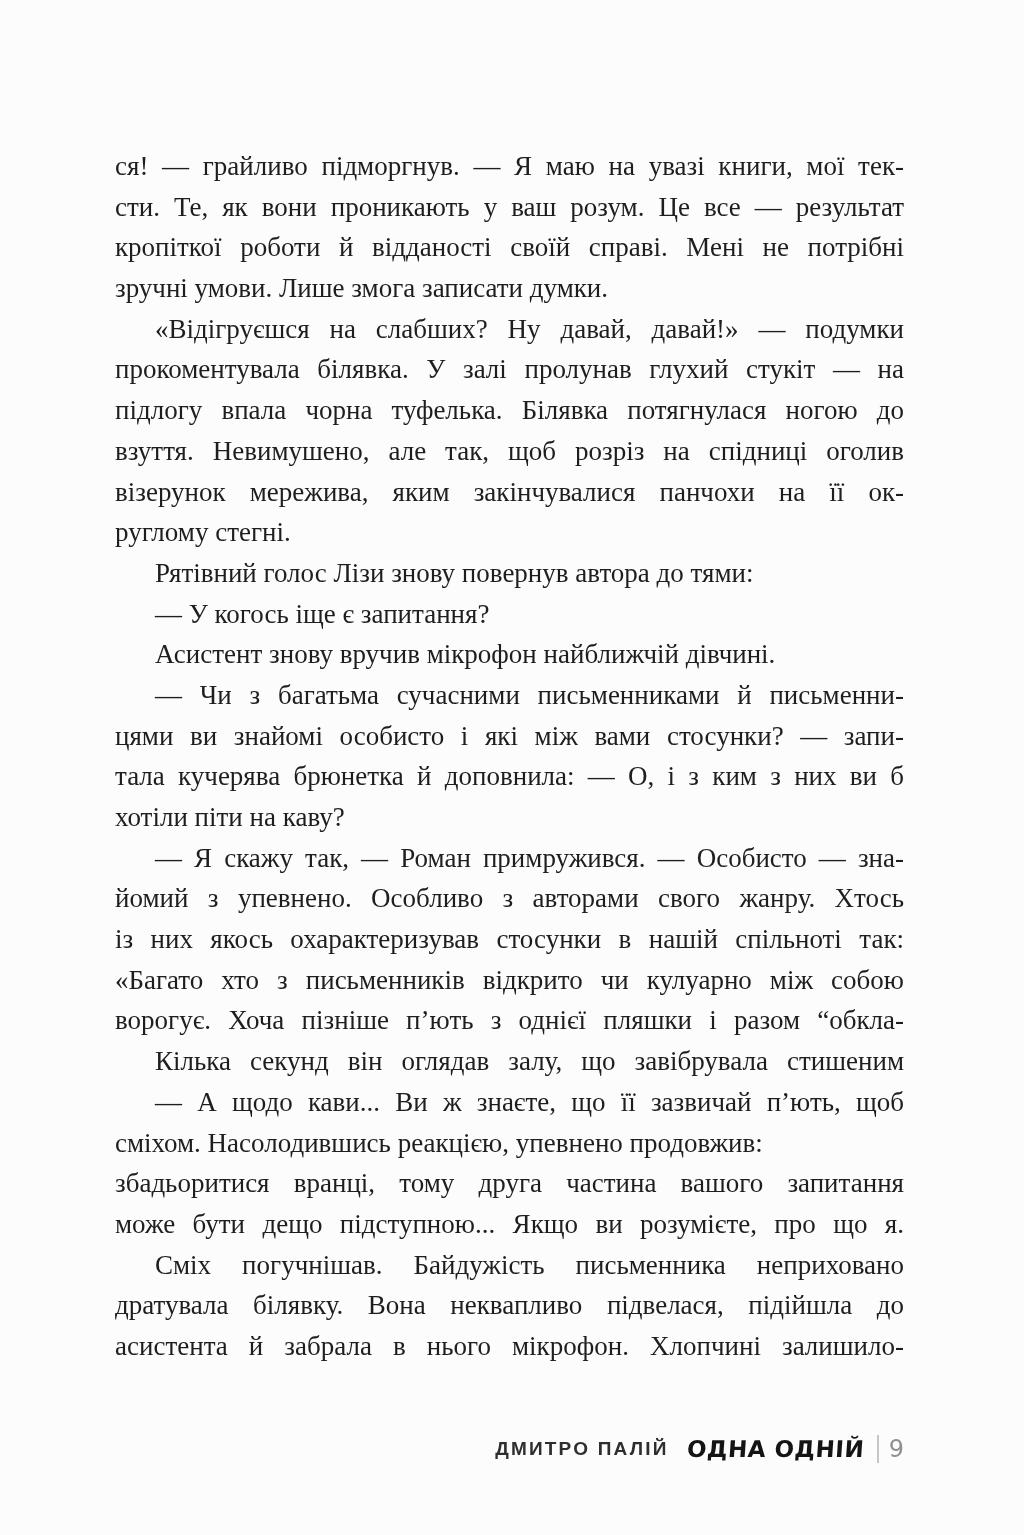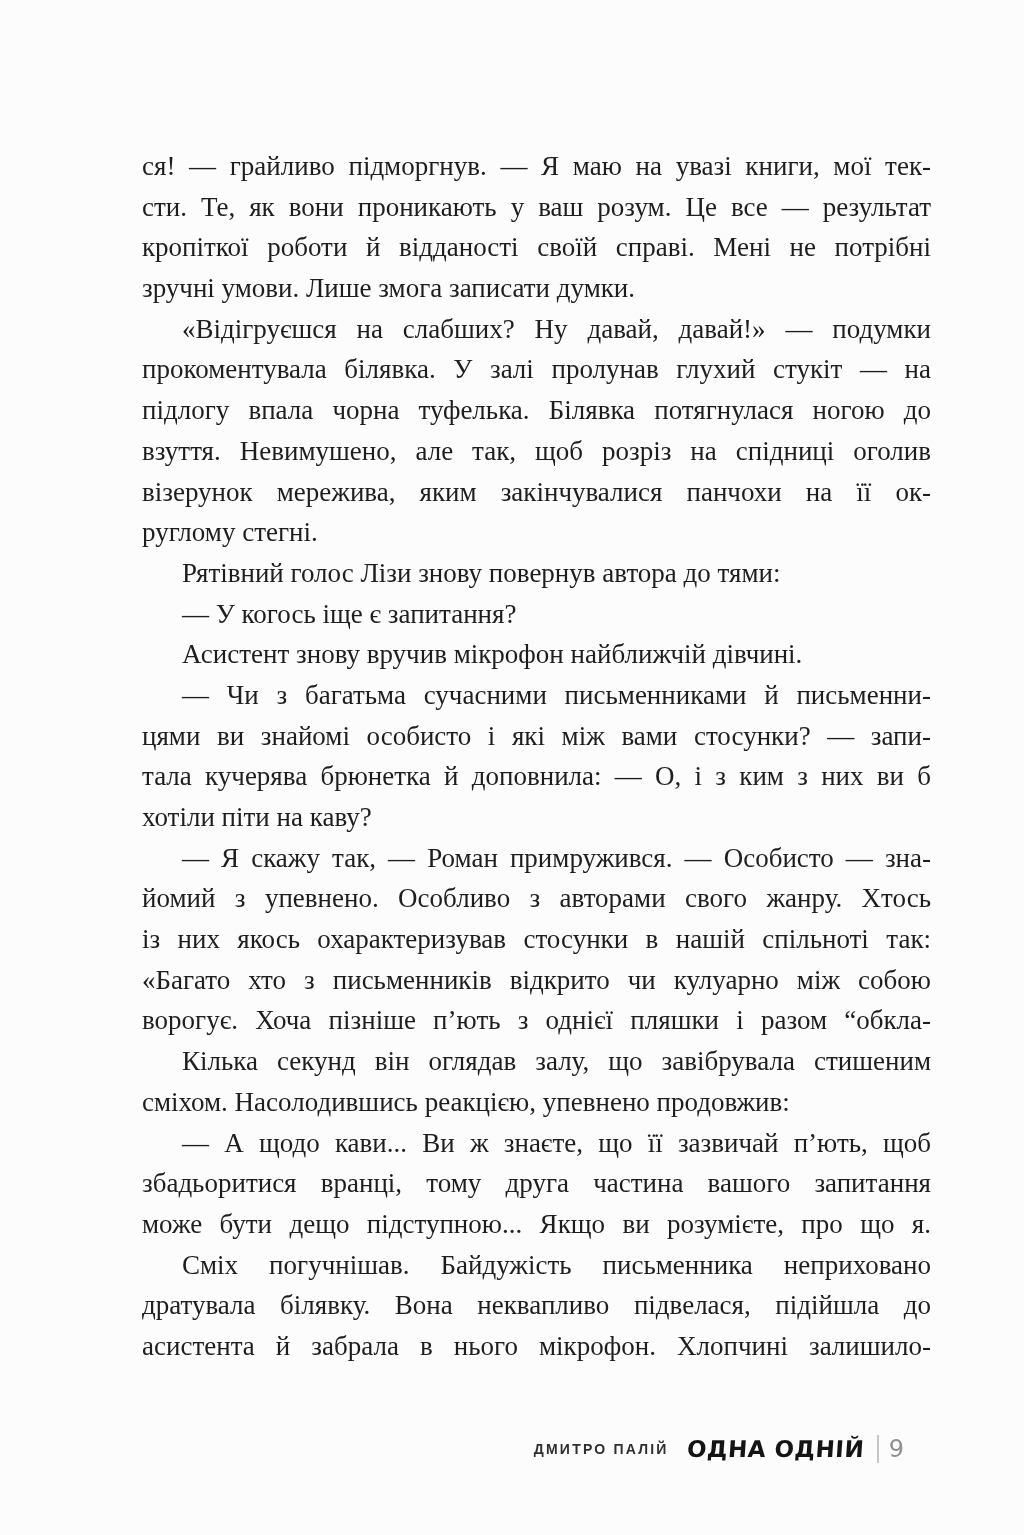--- a/index.html
+++ b/index.html
@@ -16,21 +16,20 @@
     font-family: "Liberation Serif", "DejaVu Serif", serif;
   }
   
   .text-column {
     position: absolute;
     left: 115px;
     top: 146px;
     width: 789px;
     color: #1e1e1e;
     font-size: 27px;
-    margin-left: 27px;
   }
   .line {
     height: 40.7px;
     line-height: 40.7px;
     overflow: hidden;
     white-space: normal;
   }
   .line.j {
     text-align: justify;
     text-align-last: justify;
@@ -42,21 +41,21 @@
   .page-footer {
     position: absolute;
     top: 1431px;
     right: 120px;
     height: 36px;
     display: flex;
     align-items: center;
   }
   .footer-author {
     font-family: "Liberation Sans", sans-serif;
-    font-size: 14px;
+    font-size: 19px;
     font-weight: 600;
     letter-spacing: 2.2px;
     color: #2e2e2e;
     white-space: nowrap;
   }
   .footer-title {
     font-family: "DejaVu Sans", sans-serif;
     font-size: 23px;
     font-weight: 800;
     letter-spacing: 0.5px;
@@ -100,22 +99,22 @@
       <div class="line j indent">— Чи з багатьма сучасними письменниками й письменни-</div>
       <div class="line j">цями ви знайомі особисто і які між вами стосунки? — запи-</div>
       <div class="line j">тала кучерява брюнетка й доповнила: — О, і з ким з них ви б</div>
       <div class="line">хотіли піти на каву?</div>
       <div class="line j indent">— Я скажу так, — Роман примружився. — Особисто — зна-</div>
       <div class="line j">йомий з упевнено. Особливо з авторами свого жанру. Хтось</div>
       <div class="line j">із них якось охарактеризував стосунки в нашій спільноті так:</div>
       <div class="line j">«Багато хто з письменників відкрито чи кулуарно між собою</div>
       <div class="line j">ворогує. Хоча пізніше п’ють з однієї пляшки і разом “обкла-</div>
       <div class="line j indent">Кілька секунд він оглядав залу, що завібрувала стишеним</div>
+      <div class="line j indent">— А щодо кави... Ви ж знаєте, що її зазвичай п’ють, щоб</div>
       <div class="line">сміхом. Насолодившись реакцією, упевнено продовжив:</div>
-      <div class="line j indent">— А щодо кави... Ви ж знаєте, що її зазвичай п’ють, щоб</div>
       <div class="line j">збадьоритися вранці, тому друга частина вашого запитання</div>
       <div class="line j">може бути дещо підступною... Якщо ви розумієте, про що я.</div>
       <div class="line j indent">Сміх погучнішав. Байдужість письменника неприховано</div>
       <div class="line j">дратувала білявку. Вона неквапливо підвелася, підійшла до</div>
       <div class="line j">асистента й забрала в нього мікрофон. Хлопчині залишило-</div>
     </main>
 
   <footer class="page-footer">
     <span class="footer-author">ДМИТРО ПАЛІЙ</span>
     <span class="footer-title">ОДНА ОДНІЙ</span>

